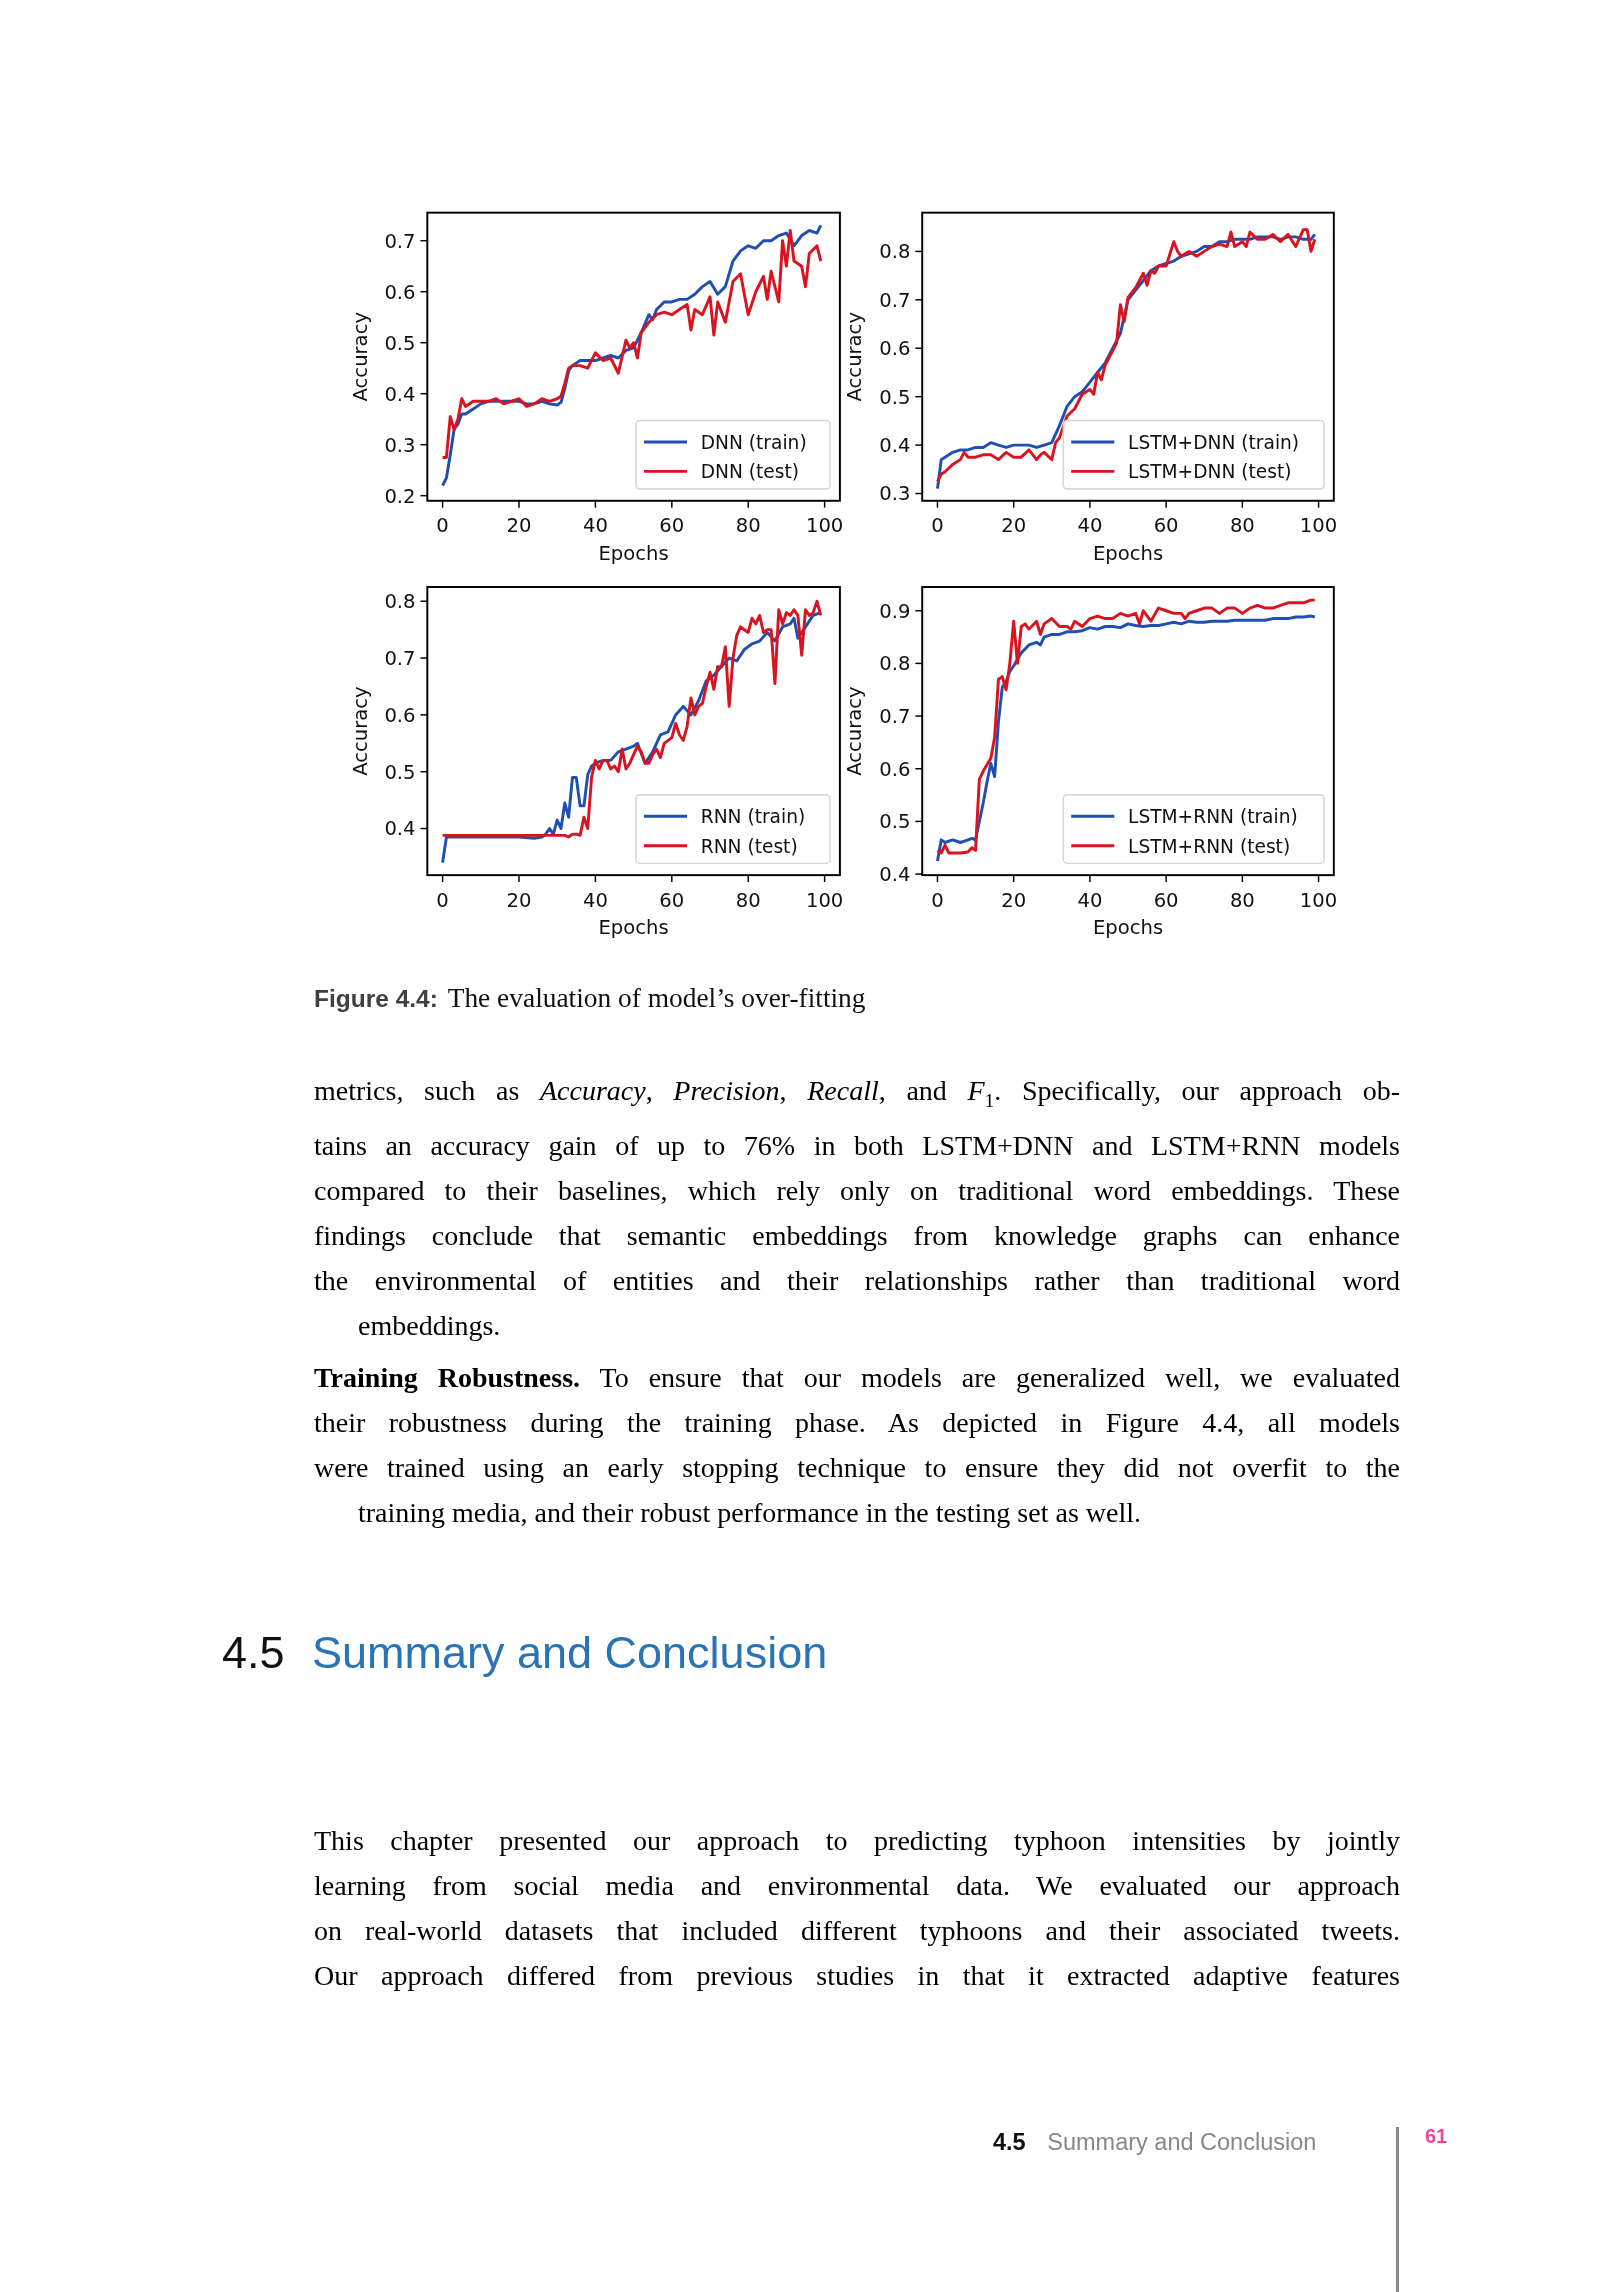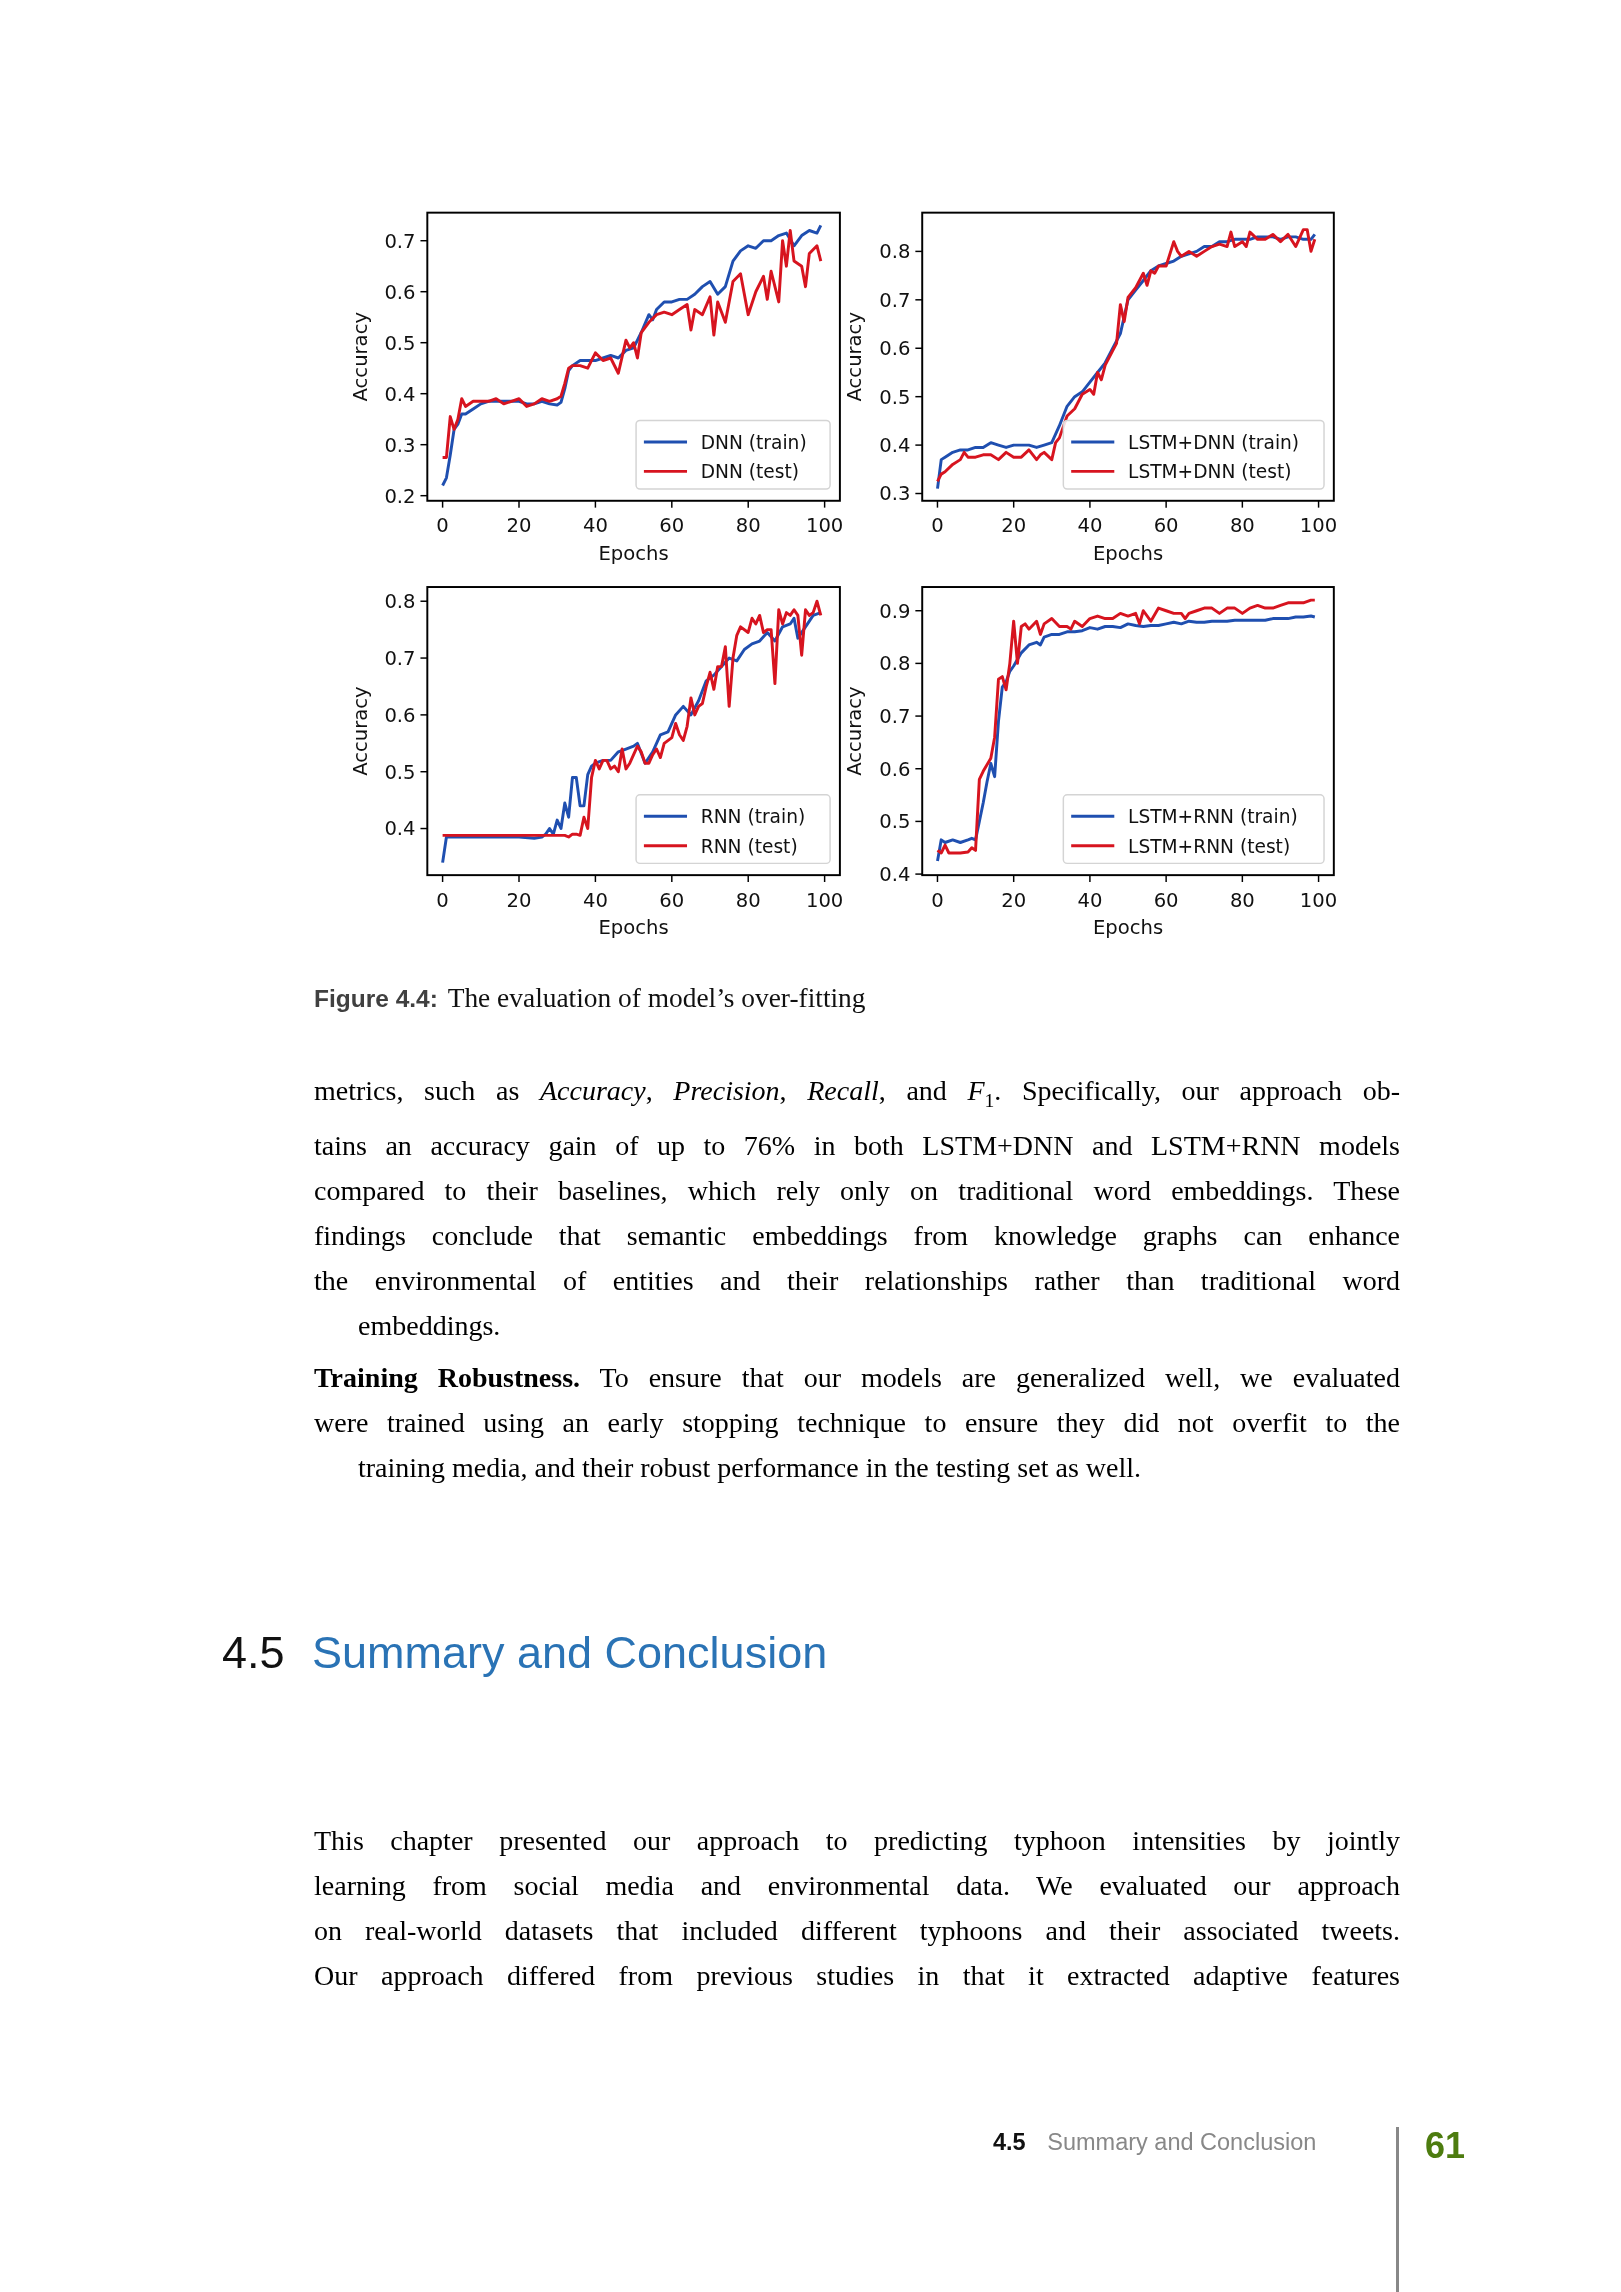--- a/index.html
+++ b/index.html
@@ -39,21 +39,21 @@
 
   .footer {
     position: absolute; left: 993px; top: 2129px;
     font-family: "Liberation Sans", sans-serif; font-size: 23.5px; white-space: nowrap;
   }
   .footer .num { font-weight: bold; color: #111; margin-right: 21.6px; }
   .footer .title { color: #888; }
   .footer-rule { position: absolute; left: 1396px; top: 2127px; width: 2.9px; height: 166px; background: #888; }
   .page-number {
     position: absolute; left: 1425px; top: 2125px;
-    font-family: "Liberation Sans", sans-serif; font-weight: bold; font-size: 36px; color: #4d7c0f;
+    font-family: "Liberation Sans", sans-serif; font-weight: bold; font-size: 20px; color: #ec4899;
   }
 </style>
 </head>
 <body>
 
 <div class="page">
 
   <div class="chart" style="left:0;top:0;">
       <svg width="1621" height="980" viewBox="0 0 1654 1000" style="position: absolute; left: 0px; top: 0px;">
         <polyline points="451.6,495.4 455.5,487.6 459.4,464.2 463.3,438.2 467.2,432.9 471.1,422.5 475.0,422.5 482.8,417.3 490.6,412.1 498.4,409.5 506.2,409.5 514.0,409.5 521.8,409.5 529.6,409.5 537.4,412.1 545.1,412.1 552.9,409.5 560.7,412.1 568.5,413.2 572.4,410.6 576.3,396.5 580.2,378.3 584.1,373.1 591.9,367.9 599.7,367.9 607.5,367.9 615.3,365.3 623.1,362.7 630.9,365.3 638.7,357.5 646.5,354.9 654.3,339.3 662.1,321.1 666.0,326.3 669.9,315.9 677.7,308.1 685.5,308.1 693.3,305.5 701.1,305.5 708.9,300.3 716.7,292.5 724.5,287.2 732.3,300.3 740.1,292.5 747.9,266.4 755.6,256.0 763.4,250.8 771.2,253.4 779.0,245.6 786.8,245.6 794.6,240.4 802.4,237.8 810.2,250.8 818.0,240.4 825.8,235.2 833.6,237.8 837.5,230.0" fill="none" stroke="#1f4fb0" stroke-width="3" stroke-linejoin="round"></polyline>
@@ -221,20 +221,21 @@
       <span class="line">metrics, such as <i>Accuracy</i>, <i>Precision</i>, <i>Recall</i>, and <i>F</i><sub style="font-size: 19.6px;">1</sub>.  Specifically, our approach ob-</span>
       <span class="line">tains an accuracy gain of up to 76% in both LSTM+DNN and LSTM+RNN models</span>
       <span class="line">compared to their baselines, which rely only on traditional word embeddings. These</span>
       <span class="line">findings conclude that semantic embeddings from knowledge graphs can enhance</span>
       <span class="line">the environmental of entities and their relationships rather than traditional word</span>
       <span class="line last">embeddings.</span>
     </div>
 
   <div class="body-text" style="top:1355px;">
     <span class="line"><b>Training Robustness.</b><span> To ensure that our models are generalized well, we evaluated</span></span>
+    <span class="line">their robustness during the training phase.  As depicted in Figure 4.4, all models</span>
     <span class="line">were trained using an early stopping technique to ensure they did not overfit to the</span>
     <span class="line last">training media, and their robust performance in the testing set as well.</span>
   </div>
 
   <div class="section-heading">
     <span class="num">4.5</span><span class="title">Summary and Conclusion</span>
   </div>
 
   <div class="body-text" style="top:1818px;">
     <span class="line">This chapter presented our approach to predicting typhoon intensities by jointly</span>

